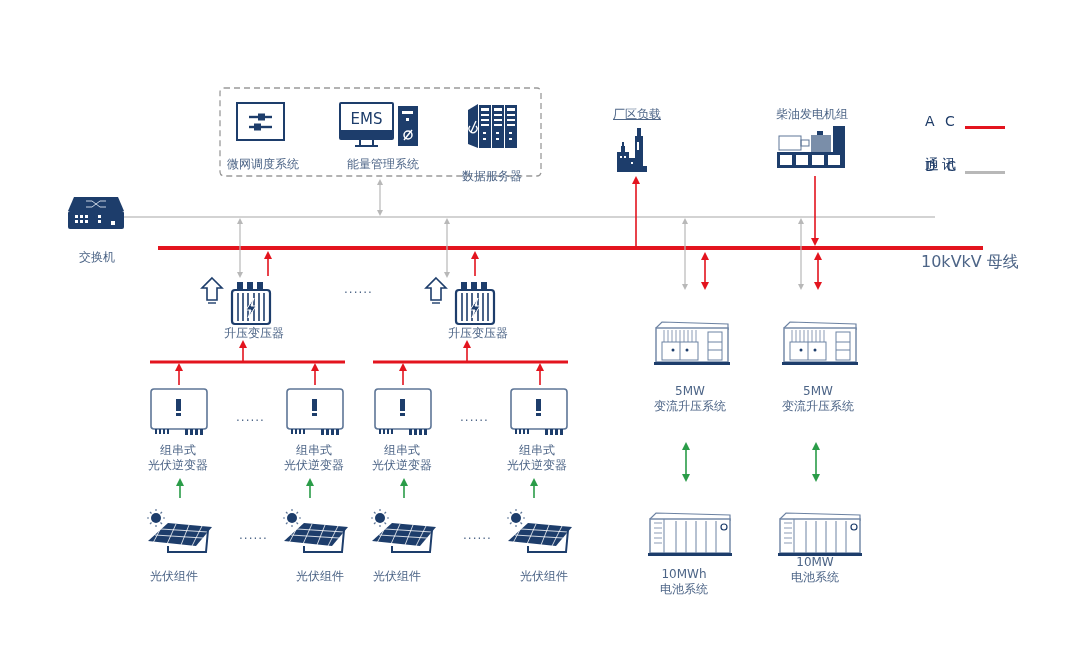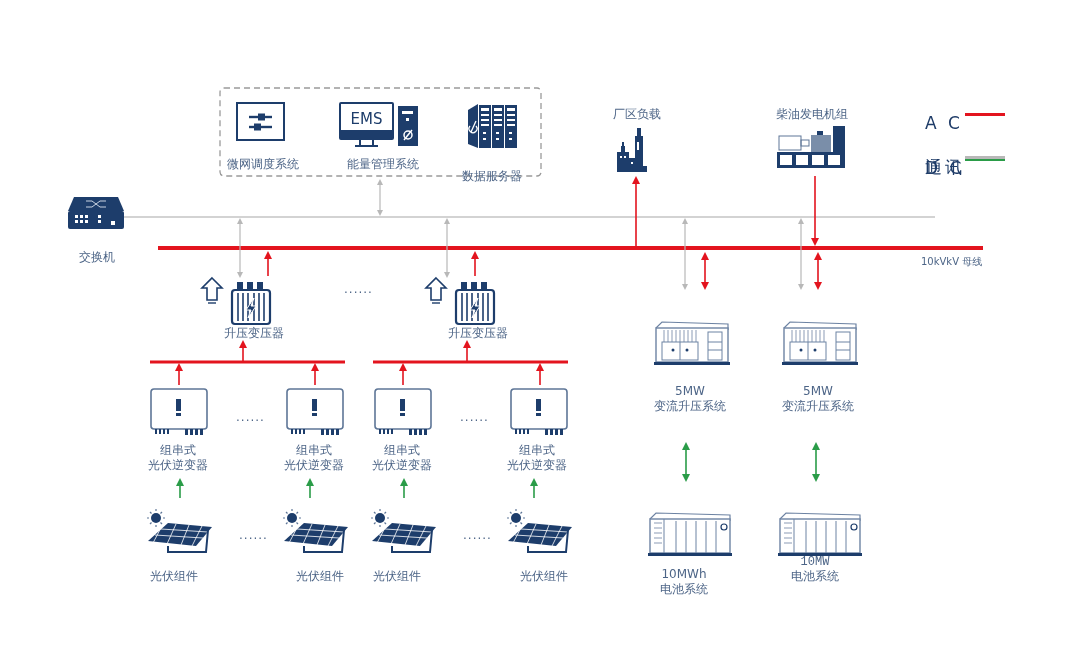--- a/index.html
+++ b/index.html
@@ -1,21 +1,21 @@
 <!DOCTYPE html>
 <html><head>
 <meta charset="utf-8">
 <style>
   html, body { margin: 0; padding: 0; background: #ffffff; }
   body { width: 1080px; height: 650px; position: relative; overflow: hidden;
          font-family: "DejaVu Sans", "Liberation Sans", sans-serif; color: #4a5f80; }
   #diagram { position: absolute; left: 0; top: 0; }
   .lbl { position: absolute; font-size: 12px; color: #4d6587; text-align: center; line-height: 15px; white-space: nowrap; }
   .lbl-c { transform: translateX(-50%); }
-  .legend-row { position: absolute; left: 925px; display: flex; align-items: flex-start; font-size: 17px; color: #1f3c68; }
+  .legend-row { position: absolute; left: 925px; display: flex; align-items: flex-end; font-size: 14px; color: #1f3c68; }
   .legend-row .lg-text { width: 40px; letter-spacing: 3px; }
   .legend-row .lg-line { width: 40px; height: 3px; margin-left: 0px; }
   .dots { position: absolute; font-size: 12px; color: #4d6587; letter-spacing: 1px; }
 </style>
 </head>
 <body>
 
 <svg id="diagram" width="1080" height="650" viewBox="0 0 1080 650">
   <defs>
     <marker id="arR" markerWidth="8" markerHeight="8" refX="4" refY="4" orient="auto-start-reverse" markerUnits="userSpaceOnUse">
@@ -468,23 +468,23 @@
 <div class="legend-row" style="top:156px;">
   <span class="lg-text">通讯</span>
   <span class="lg-line" style="background:#b8b8b8"></span>
 </div>
 
 <div class="lbl lbl-c" style="left:263px;top:157px;text-align:center;">微网调度系统</div>
 <div class="lbl lbl-c" style="left:383px;top:157px;">能量管理系统</div>
 <div class="lbl lbl-c" style="left:492px;top:157px;margin-top:12px;">数据服务器</div>
 
 <div class="lbl lbl-c" style="left:97px;top:230px;margin-top:20px;">交换机</div>
-<div class="lbl lbl-c" style="left:637px;top:107px;">厂区负载</div>
+<div class="lbl lbl-c" style="left:637px;top:107px;text-decoration:underline;">厂区负载</div>
 <div class="lbl lbl-c" style="left:812px;top:107px;">柴油发电机组</div>
-<div class="lbl" style="left:921px;top:254px;font-size:10px;">10kVkV 母线</div>
+<div class="lbl" style="left:921px;top:254px;font-size:16px;">10kVkV 母线</div>
 
 <div class="lbl lbl-c" style="left:254px;top:326px;">升压变压器</div>
 <div class="lbl lbl-c" style="left:478px;top:326px;">升压变压器</div>
 
 <div class="lbl lbl-c" style="left:178px;top:443px;">
   <div>组串式</div>
   <div>光伏逆变器</div>
 </div>
 <div class="lbl lbl-c" style="left:314px;top:443px;">
   <div>组串式</div>
@@ -510,21 +510,21 @@
 </div>
 <div class="lbl lbl-c" style="left:818px;top:384px;">
   <div>5MW</div>
   <div>变流升压系统</div>
 </div>
 
 <div class="lbl lbl-c" style="left:684px;top:567px;">
   <div>10MWh</div>
   <div>电池系统</div>
 </div>
-<div class="lbl lbl-c" style="left:815px;top:555px;font-family:Liberation Mono, monospace;">
+<div class="lbl lbl-c" style="left:815px;top:555px;">
   <div>10MW</div>
   <div>电池系统</div>
 </div>
 
 <div class="dots" style="left:344px;top:286px;">······</div>
 <div class="dots" style="left:236px;top:414px;">······</div>
 <div class="dots" style="left:460px;top:414px;">······</div>
 <div class="dots" style="left:239px;top:532px;">······</div>
 <div class="dots" style="left:463px;top:532px;">······</div>
 

